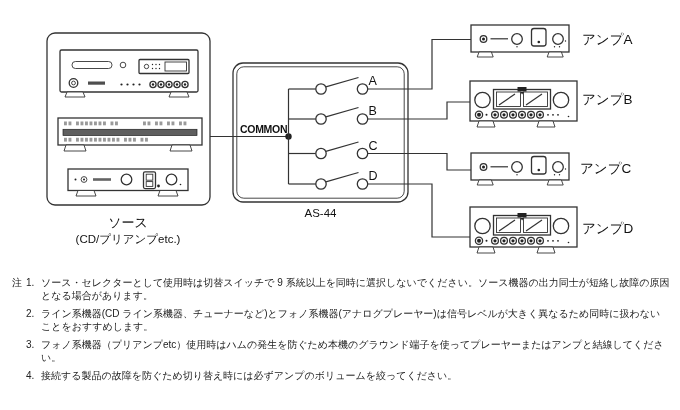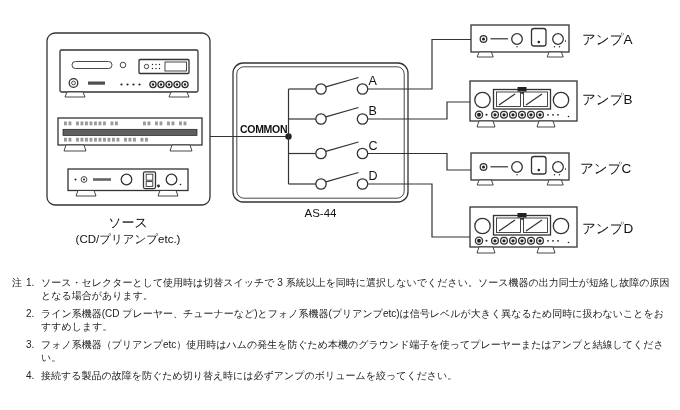--- a/index.html
+++ b/index.html
@@ -296,26 +296,26 @@
     </g>
     <text x="582" y="232.5" font-size="13.5">アンプD</text>
 
   </svg>
 
   
   <div class="notes">
     <div class="note-row">
       <span class="note-prefix">注</span>
       <span class="note-num">1.</span>
-      <span class="note-text">ソース・セレクターとして使用時は切替スイッチで 3 系統以上を同時に選択しないでください。ソース機器の出力同士が短絡し故障の原因となる場合があります。</span>
+      <span class="note-text">ソース・セレクターとして使用時は切替スイッチで 9 系統以上を同時に選択しないでください。ソース機器の出力同士が短絡し故障の原因となる場合があります。</span>
     </div>
     <div class="note-row">
       <span class="note-prefix"></span>
       <span class="note-num">2.</span>
-      <span class="note-text">ライン系機器(CD プレーヤー、チューナーなど)とフォノ系機器(プリアンプetc)は信号レベルが大きく異なるため同時に扱わないことをおすすめします。</span>
+      <span class="note-text">ライン系機器(CD ライン系機器、チューナーなど)とフォノ系機器(アナログプレーヤー)は信号レベルが大きく異なるため同時に扱わないことをおすすめします。</span>
     </div>
     <div class="note-row">
       <span class="note-prefix"></span>
       <span class="note-num">3.</span>
       <span class="note-text">フォノ系機器（プリアンプetc）使用時はハムの発生を防ぐため本機のグラウンド端子を使ってプレーヤーまたはアンプと結線してください。</span>
     </div>
     <div class="note-row">
       <span class="note-prefix"></span>
       <span class="note-num">4.</span>
       <span class="note-text">接続する製品の故障を防ぐため切り替え時には必ずアンプのボリュームを絞ってください。</span>

